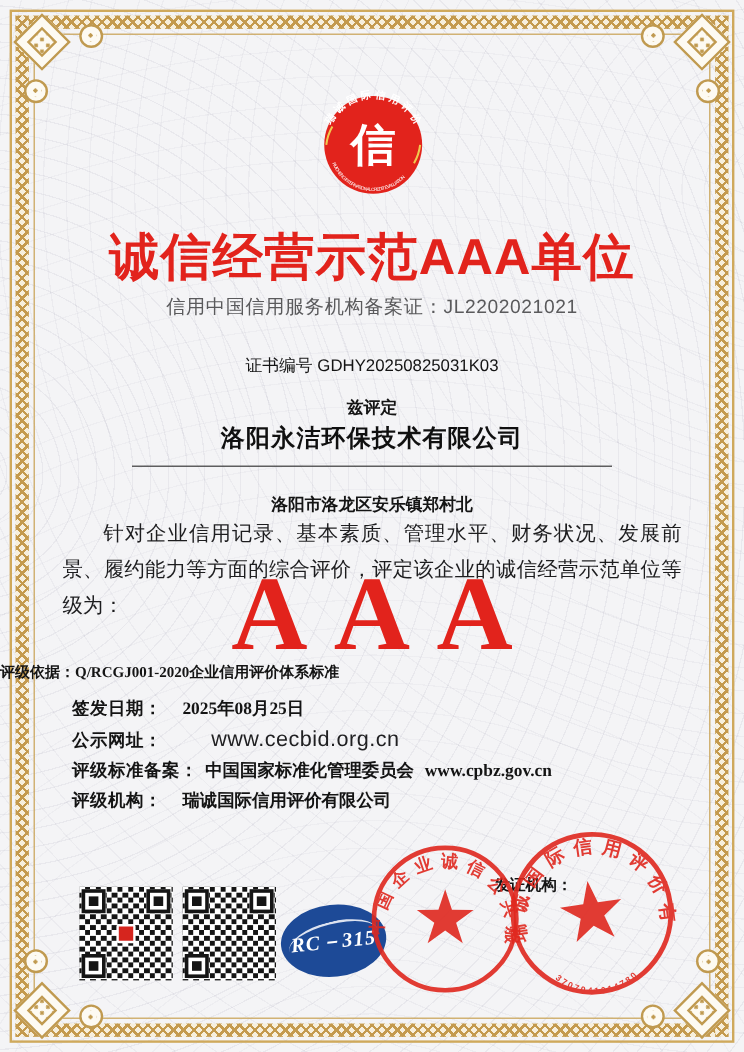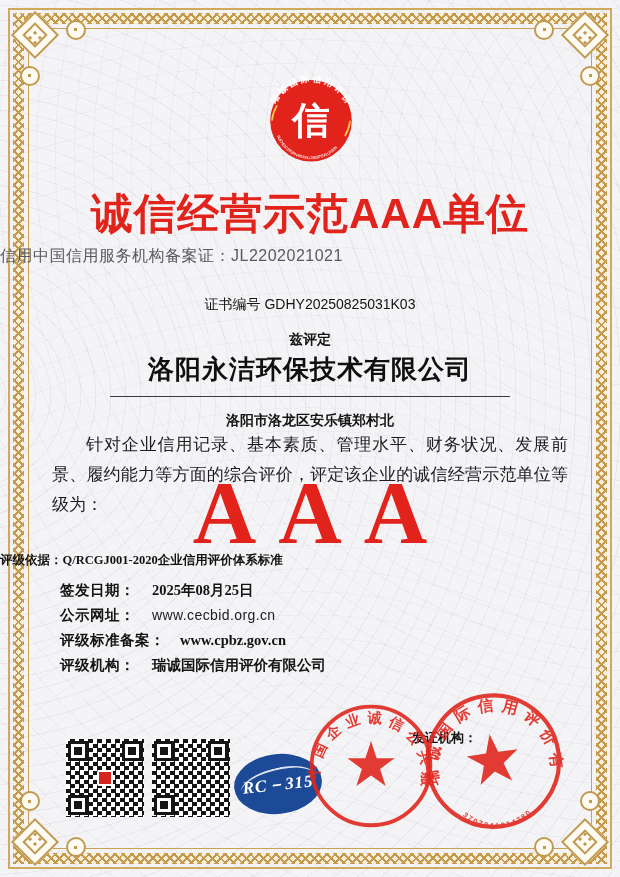--- a/index.html
+++ b/index.html
@@ -40,46 +40,46 @@
   .c-tl{ left:14px; top:14px; }
   .c-tr{ right:14px; top:14px; transform:scaleX(-1); }
   .c-bl{ left:14px; bottom:14px; transform:scaleY(-1); }
   .c-br{ right:14px; bottom:14px; transform:scale(-1,-1); }
 
   
   .badge{ position:absolute; left:260px; top:68px; width:102px; height:102px; }
   .title{ position:absolute; left:0; top:186px; width:100%; text-align:center;
       font-size:42px; font-weight:bold; color:#e2231c; letter-spacing:1px;
       font-family:"Liberation Sans", sans-serif; }
-  .filing{ position:absolute; left:0; top:246px; width:100%; 
+  .filing{ position:absolute; left:0; top:246px; width:100%; text-align:center;
       font-size:16px; color:#5a5a5c; letter-spacing:.5px; }
   .certno{ position:absolute; left:0; top:296px; width:100%; text-align:center;
       font-size:14px; font-weight:normal; color:#141414; }
   .hereby{ position:absolute; left:0; top:331px; width:100%; text-align:center;
       font-size:14px; font-weight:bold; color:#141414; font-family:"Liberation Serif", serif; }
   .company-wrap{ position:absolute; left:110px; top:352px; width:400px; text-align:center;
       border-bottom:1px solid #3a3a3a; padding-bottom:9px; }
-  .company{ font-size:26px; font-weight:bold; color:#101010; letter-spacing:1px; }
+  .company{ font-size:20px; font-weight:bold; color:#101010; letter-spacing:1px; }
   .address{ position:absolute; left:0; top:412px; width:100%; text-align:center;
       font-size:14px; font-weight:bold; color:#151515; }
   .bodytext{ position:absolute; left:52px; top:430px; width:516px;
       font-size:17px; color:#1d1d1f; line-height:30px; text-align:justify; text-indent:2em; }
   .grade{ position:absolute; left:0; top:462px; width:100%; text-align:center;
       font-family:"Liberation Serif", serif; font-weight:bold; font-size:88px; color:#e2231c;
       letter-spacing:22px; text-indent:22px; }
   .basis{ position:absolute; left:0; top:552px; width:100%; text-align:left;
       font-size:12.5px; font-weight:bold; color:#141414; font-family:"Liberation Serif", serif; }
   .fields{ position:absolute; left:60px; top:581px; width:520px; display:flex;
       flex-direction:column; gap:6px; }
   .frow{ display:flex; align-items:baseline; min-height:18px; }
   .flabel{ font-weight:bold; color:#141414; font-size:14.5px; min-width:92px;
       font-family:"Liberation Serif", serif; letter-spacing:.5px; }
   .flabel.wide{ min-width:0; margin-right:6px; }
   .fvalue{ font-weight:bold; color:#141414; font-size:14.5px; font-family:"Liberation Serif", serif; }
-  .furl{ color:#202022; font-size:14px; font-family:"Liberation Sans", sans-serif; letter-spacing:.4px; }
+  .furl{ color:#202022; font-size:18px; font-family:"Liberation Sans", sans-serif; letter-spacing:.4px;margin-left:24px; }
   .fnote{ font-weight:bold; color:#141414; font-size:14px; margin-left:8px;
       font-family:"Liberation Serif", serif; }
   .issuer{ position:absolute; left:412px; top:729px; font-size:13px; font-weight:bold;
       color:#141414; z-index:1; font-family:"Liberation Serif", serif; }
 
   
   .qr{ position:absolute; width:78px; height:78px; background:
       conic-gradient(#151515 25%, transparent 0 50%, #151515 0 75%, transparent 0) 0 0/9px 9px, #fff;
       z-index:1; }
   .qr1{ left:66px; top:739px; }
@@ -166,20 +166,21 @@
   <div class="frow">
     <span class="flabel">签发日期：</span>
     <span class="fvalue">2025年08月25日</span>
   </div>
   <div class="frow">
     <span class="flabel">公示网址：</span>
     <span class="furl">www.cecbid.org.cn</span>
   </div>
   <div class="frow">
     <span class="flabel wide">评级标准备案：</span>
+    <span class="fvalue">中国国家标准化管理委员会</span>
     <span class="fvalue" style="margin-left:9px;">www.cpbz.gov.cn</span>
   </div>
   <div class="frow">
     <span class="flabel">评级机构：</span>
     <span class="fvalue">瑞诚国际信用评价有限公司</span>
   </div>
 </div>
 
 <div class="issuer">发证机构：</div>
 

